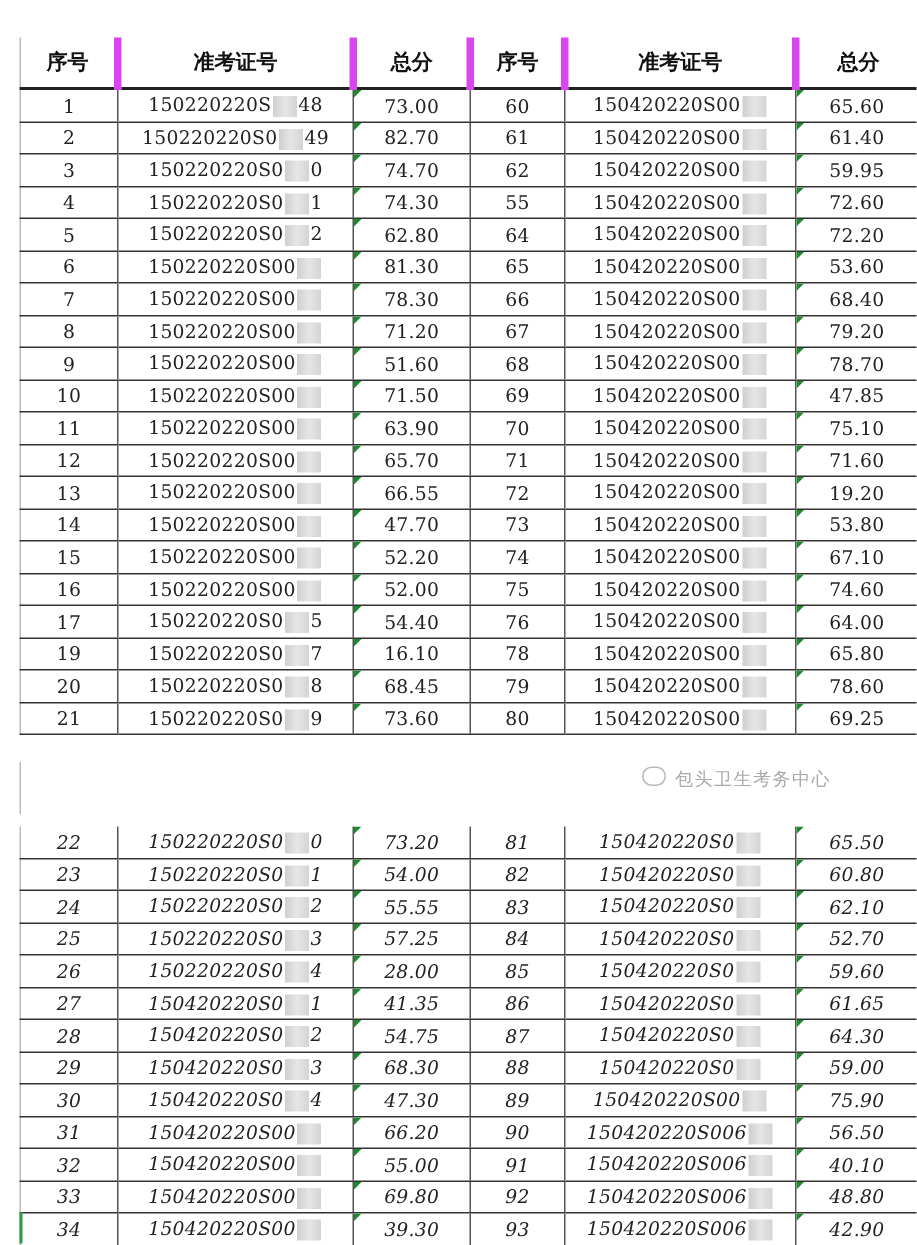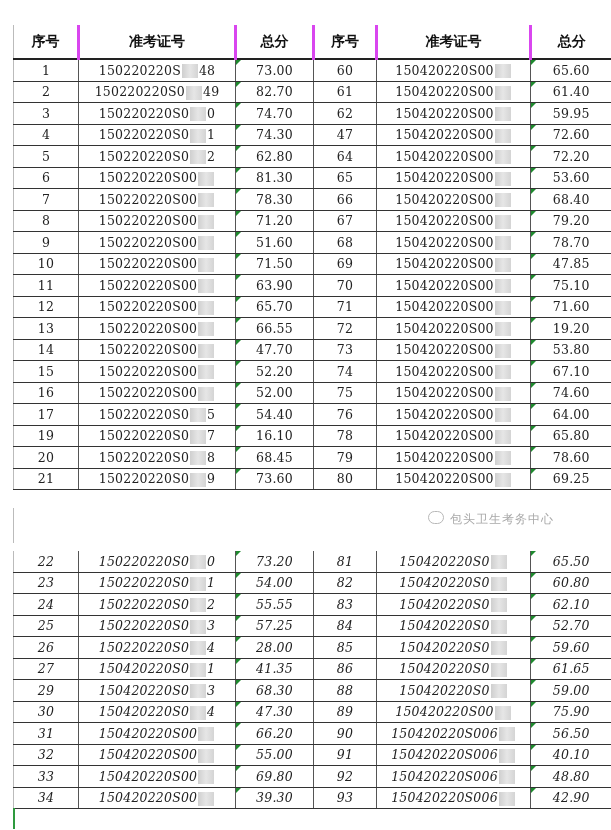--- a/index.html
+++ b/index.html
@@ -4,21 +4,21 @@
 <style>
   html, body { margin: 0; padding: 0; background: #ffffff; }
   body { width: 611px; height: 830px; position: relative; overflow: hidden;
          font-family: "DejaVu Serif", "Liberation Serif", serif; color: #222; }
   .sheet { position: absolute; left: 13px; width: 542px; }
   table { border-collapse: collapse; table-layout: fixed; width: 598px; }
   col.c1 { width: 65px; } col.c2 { width: 157px; } col.c3 { width: 78px; }
   col.c4 { width: 63px; } col.c5 { width: 154px; } col.c6 { width: 81px; }
   th { height: 33px; font-family: "DejaVu Sans", "Liberation Sans", sans-serif;
        font-weight: bold; font-size: 14px; color: #111; text-align: center;
-       border-left: 3px solid #d946ef; border-bottom: 2px solid #222; padding: 0; }
+       border-left: 5px solid #d946ef; border-bottom: 2px solid #222; padding: 0; }
   td { height: 20.5px; font-size: 12.5px; text-align: center; padding: 0;
        border-left: 1px solid #555; border-bottom: 1px solid #333; letter-spacing: 0.2px;
        position: relative; white-space: nowrap; overflow: hidden; }
   tr > :first-child { border-left: 1px solid #bbb; }
   td.score::before { content: ""; position: absolute; left: 0; top: 0; width: 0; height: 0;
        border-top: 5px solid #1e8a2e; border-right: 5px solid transparent; }
   .blur { display: inline-block; width: 16px; height: 14px; vertical-align: middle;
           background: linear-gradient(90deg, #cfcfcf, #e6e6e6, #d4d4d4); margin: 0 1px; }
   #block1 { top: 25px; }
   #block2 { top: 551px; }
@@ -75,21 +75,21 @@
           <td><span>150220220S0</span><span class="blur"></span><span>0</span></td>
           <td class="score">74.70</td>
           <td>62</td>
           <td><span>150420220S00</span><span class="blur"></span><span></span></td>
           <td class="score">59.95</td>
         </tr>
         <tr>
           <td>4</td>
           <td><span>150220220S0</span><span class="blur"></span><span>1</span></td>
           <td class="score">74.30</td>
-          <td>47</td>
+          <td>55</td>
           <td><span>150420220S00</span><span class="blur"></span><span></span></td>
           <td class="score">72.60</td>
         </tr>
         <tr>
           <td>5</td>
           <td><span>150220220S0</span><span class="blur"></span><span>2</span></td>
           <td class="score">62.80</td>
           <td>64</td>
           <td><span>150420220S00</span><span class="blur"></span><span></span></td>
           <td class="score">72.20</td>
@@ -274,20 +274,28 @@
         </tr>
         <tr>
           <td>27</td>
           <td><span>150420220S0</span><span class="blur"></span><span>1</span></td>
           <td class="score">41.35</td>
           <td>86</td>
           <td><span>150420220S0</span><span class="blur"></span><span></span></td>
           <td class="score">61.65</td>
         </tr>
         <tr>
+          <td>28</td>
+          <td><span>150420220S0</span><span class="blur"></span><span>2</span></td>
+          <td class="score">54.75</td>
+          <td>87</td>
+          <td><span>150420220S0</span><span class="blur"></span><span></span></td>
+          <td class="score">64.30</td>
+        </tr>
+        <tr>
           <td>29</td>
           <td><span>150420220S0</span><span class="blur"></span><span>3</span></td>
           <td class="score">68.30</td>
           <td>88</td>
           <td><span>150420220S0</span><span class="blur"></span><span></span></td>
           <td class="score">59.00</td>
         </tr>
         <tr>
           <td>30</td>
           <td><span>150420220S0</span><span class="blur"></span><span>4</span></td>

